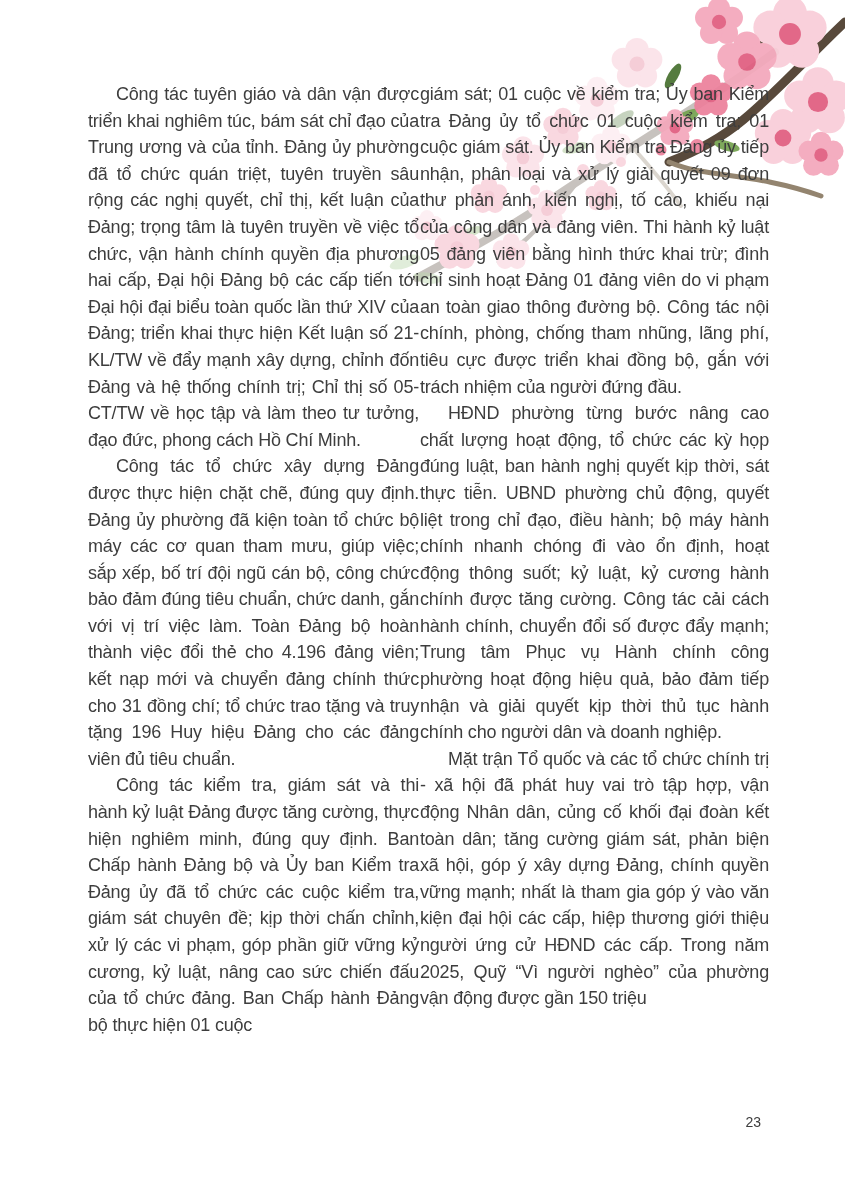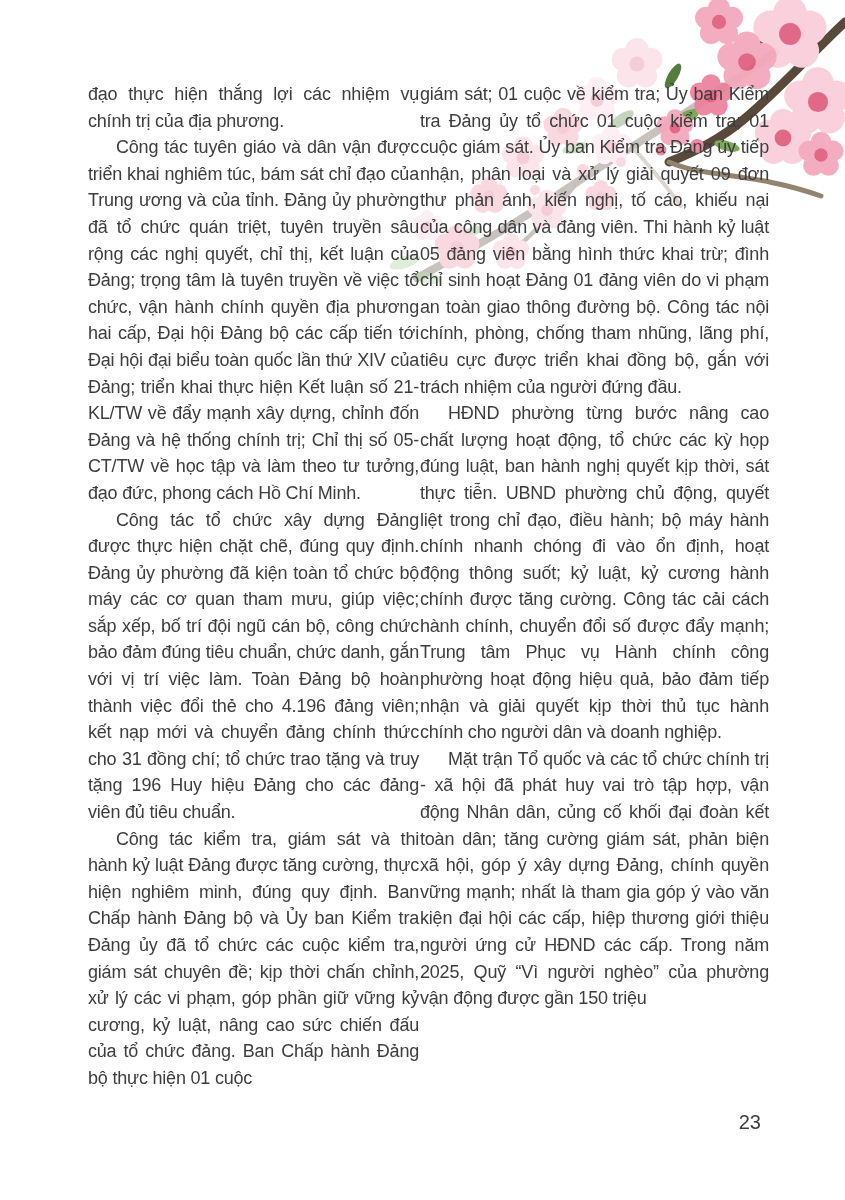--- a/index.html
+++ b/index.html
@@ -24,21 +24,21 @@
     letter-spacing:-0.2px;
     color:var(--text_color,#3d3d3d);
     z-index:1;
   }
   .col-left{left:88px;width:331px;}
   .col-right{left:420px;width:349px;}
   .para{margin:0;text-indent:28px;}
   .para.no-indent{text-indent:0;}
   .page-number{
     position:absolute;top:1108px;right:84px;
-    font-size:20px;line-height:28px;
+    font-size:14px;line-height:28px;
     color:var(--text_color,#3d3d3d);
     z-index:1;
   }
   
   .petal-light{fill:var(--petal_light,#f9cdd8);}
   .petal-mid{fill:var(--petal_mid,#f4a7bb);}
   .petal-deep{fill:var(--petal_deep,#ec7f9b);}
   .f-center{fill:var(--flower_center,#e05c7e);}
   .bud{fill:var(--petal_deep,#ec7f9b);}
   .branch{stroke:var(--branch,#4a3a2b);fill:none;stroke-linecap:round;}
@@ -106,21 +106,20 @@
       <use href="#bl" class="petal-light" transform="translate(408 138) scale(2.0)"></use>
       <use href="#bl" class="petal-mid" transform="translate(446 155) scale(1.6)"></use>
       <use href="#bl" class="petal-deep" transform="translate(336 96) scale(1.5)"></use>
       <use href="#bl" class="petal-mid" transform="translate(300 128) scale(1.3)"></use>
       <circle class="bud" cx="322" cy="146" r="7"></circle>
       <circle class="bud" cx="286" cy="150" r="5.5"></circle>
     </g>
   </svg>
 
   <div class="col col-left">
-    <p class="para no-indent">đạo thực hiện thắng lợi các nhiệm vụ chính trị của địa phương.</p>
     <p class="para">Công tác tuyên giáo và dân vận được triển khai nghiêm túc, bám sát chỉ đạo của Trung ương và của tỉnh. Đảng ủy phường đã tổ chức quán triệt, tuyên truyền sâu rộng các nghị quyết, chỉ thị, kết luận của Đảng; trọng tâm là tuyên truyền về việc tổ chức, vận hành chính quyền địa phương hai cấp, Đại hội Đảng bộ các cấp tiến tới Đại hội đại biểu toàn quốc lần thứ XIV của Đảng; triển khai thực hiện Kết luận số 21-KL/TW về đẩy mạnh xây dựng, chỉnh đốn Đảng và hệ thống chính trị; Chỉ thị số 05-CT/TW về học tập và làm theo tư tưởng, đạo đức, phong cách Hồ Chí Minh.</p>
     <p class="para">Công tác tổ chức xây dựng Đảng được thực hiện chặt chẽ, đúng quy định. Đảng ủy phường đã kiện toàn tổ chức bộ máy các cơ quan tham mưu, giúp việc; sắp xếp, bố trí đội ngũ cán bộ, công chức bảo đảm đúng tiêu chuẩn, chức danh, gắn với vị trí việc làm. Toàn Đảng bộ hoàn thành việc đổi thẻ cho 4.196 đảng viên; kết nạp mới và chuyển đảng chính thức cho 31 đồng chí; tổ chức trao tặng và truy tặng 196 Huy hiệu Đảng cho các đảng viên đủ tiêu chuẩn.</p>
     <p class="para">Công tác kiểm tra, giám sát và thi hành kỷ luật Đảng được tăng cường, thực hiện nghiêm minh, đúng quy định. Ban Chấp hành Đảng bộ và Ủy ban Kiểm tra Đảng ủy đã tổ chức các cuộc kiểm tra, giám sát chuyên đề; kịp thời chấn chỉnh, xử lý các vi phạm, góp phần giữ vững kỷ cương, kỷ luật, nâng cao sức chiến đấu của tổ chức đảng. Ban Chấp hành Đảng bộ thực hiện 01 cuộc</p>
   </div>
 
   <div class="col col-right">
     <p class="para no-indent">giám sát; 01 cuộc về kiểm tra; Ủy ban Kiểm tra Đảng ủy tổ chức 01 cuộc kiểm tra; 01 cuộc giám sát. Ủy ban Kiểm tra Đảng ủy tiếp nhận, phân loại và xử lý giải quyết 09 đơn thư phản ánh, kiến nghị, tố cáo, khiếu nại của công dân và đảng viên. Thi hành kỷ luật 05 đảng viên bằng hình thức khai trừ; đình chỉ sinh hoạt Đảng 01 đảng viên do vi phạm an toàn giao thông đường bộ. Công tác nội chính, phòng, chống tham nhũng, lãng phí, tiêu cực được triển khai đồng bộ, gắn với trách nhiệm của người đứng đầu.</p>
     <p class="para">HĐND phường từng bước nâng cao chất lượng hoạt động, tổ chức các kỳ họp đúng luật, ban hành nghị quyết kịp thời, sát thực tiễn. UBND phường chủ động, quyết liệt trong chỉ đạo, điều hành; bộ máy hành chính nhanh chóng đi vào ổn định, hoạt động thông suốt; kỷ luật, kỷ cương hành chính được tăng cường. Công tác cải cách hành chính, chuyển đổi số được đẩy mạnh; Trung tâm Phục vụ Hành chính công phường hoạt động hiệu quả, bảo đảm tiếp nhận và giải quyết kịp thời thủ tục hành chính cho người dân và doanh nghiệp.</p>
     <p class="para">Mặt trận Tổ quốc và các tổ chức chính trị - xã hội đã phát huy vai trò tập hợp, vận động Nhân dân, củng cố khối đại đoàn kết toàn dân; tăng cường giám sát, phản biện xã hội, góp ý xây dựng Đảng, chính quyền vững mạnh; nhất là tham gia góp ý vào văn kiện đại hội các cấp, hiệp thương giới thiệu người ứng cử HĐND các cấp. Trong năm 2025, Quỹ “Vì người nghèo” của phường vận động được gần 150 triệu</p>
   </div>

